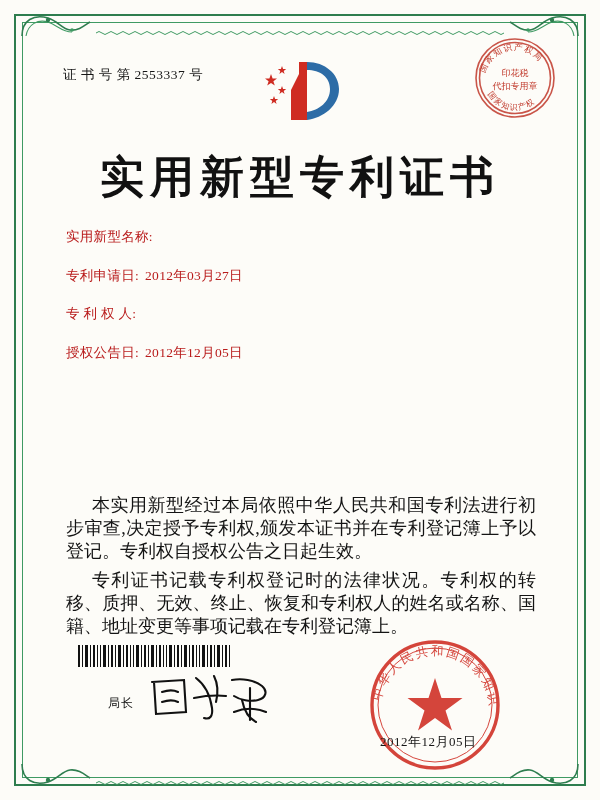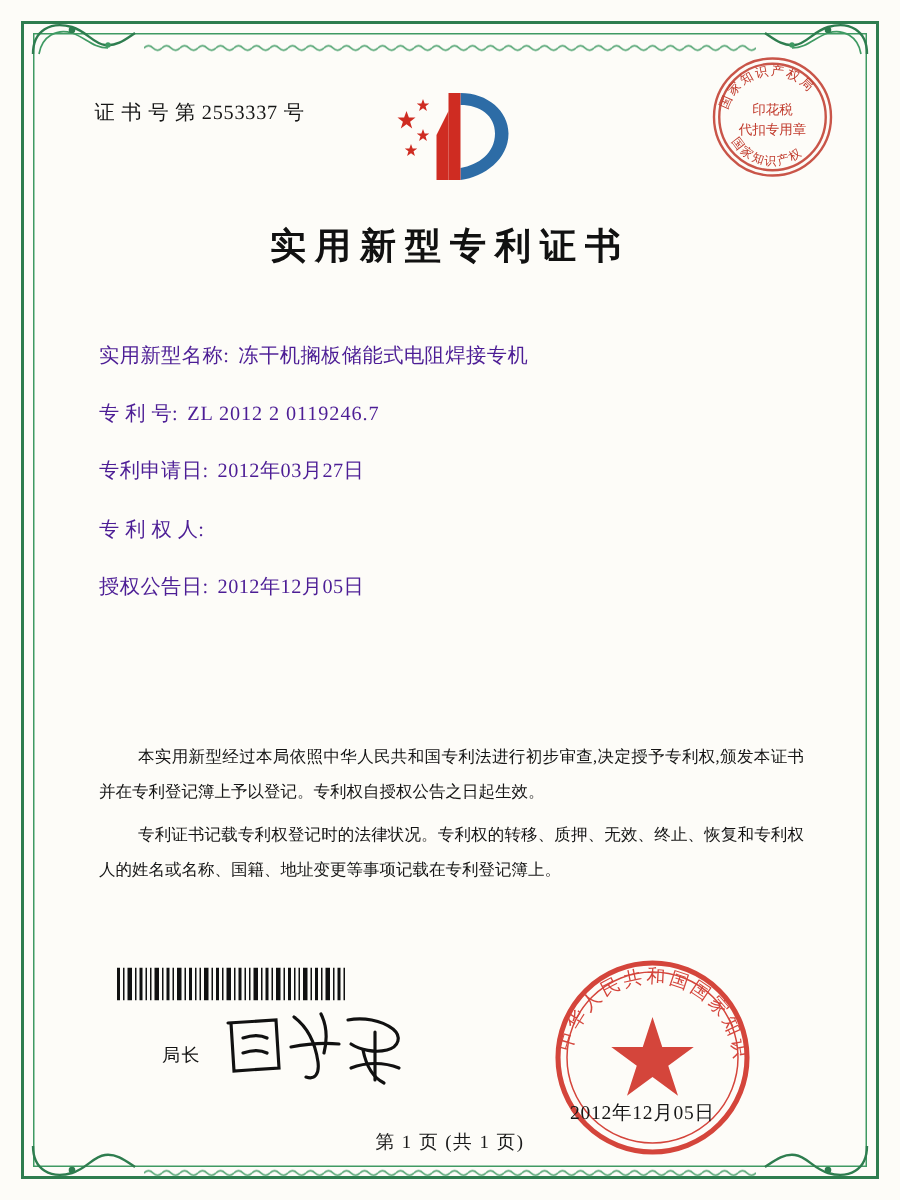--- a/index.html
+++ b/index.html
@@ -82,61 +82,61 @@
     letter-spacing: 0.5px;
     color: #161616;
   }
 
   
   .main-title {
     position: absolute;
     left: 0; right: 0;
     top: 148px;
     text-align: center;
-    font-size: 24px;
+    font-size: 44px;
     font-weight: bold;
     letter-spacing: 6px;
     color: #111;
     font-family: "DejaVu Serif", "Liberation Serif", serif;
   }
 
   
   .fields {
     position: absolute;
     left: 66px;
     top: 228px;
     width: 470px;
   }
   .field-row {
     display: flex;
     align-items: baseline;
     margin-bottom: 20.5px;
     font-size: 13.5px;
-    color: #4c1d95;
+    color: #b91c1c;
   }
   .field-label {
     white-space: pre;
     flex: 0 0 auto;
     letter-spacing: 0.3px;
   }
   .field-value {
     margin-left: 6px;
     letter-spacing: 0.3px;
   }
   .field-value.mono-ish {
     letter-spacing: 0.6px;
   }
 
   
   .body-text {
     position: absolute;
     left: 66px;
     top: 494px;
     width: 470px;
-    font-size: 11px;
+    font-size: 18px;
     line-height: 23px;
     color: #141414;
     text-align: justify;
   }
   .body-text p {
     margin: 0 0 6px 0;
     text-indent: 26px;
   }
 
   
@@ -282,28 +282,23 @@
       </text>
     </svg>
   </div>
 
   <div class="main-title">实用新型专利证书</div>
 
   <div class="fields">
 
     <div class="field-row">
       <span class="field-label">实用新型名称:</span>
-      <span class="field-value">冻干机搁板储能式电阻焊接专机</span>
     </div>
 
 
-    <div class="field-row">
-      <span class="field-label">专 利 号:</span>
-      <span class="field-value mono-ish">ZL 2012 2 0119246.7</span>
-    </div>
 
     <div class="field-row">
       <span class="field-label">专利申请日:</span>
       <span class="field-value">2012年03月27日</span>
     </div>
 
     <div class="field-row">
       <span class="field-label">专 利 权 人:</span>
     </div>
 
@@ -397,15 +392,14 @@
         </text>
         <g fill="#cf2c22">
           <polygon points="67,40 73.5,60 94.5,60 77.5,72.5 84,92.5 67,80 50,92.5 56.5,72.5 39.5,60 60.5,60"></polygon>
         </g>
       </g>
     </svg>
   </div>
 
   <div class="seal-date">2012年12月05日</div>
 
-  <div class="footer">第 1 页 (共 1 页)</div>
 
 </div>
 
 </body></html>

